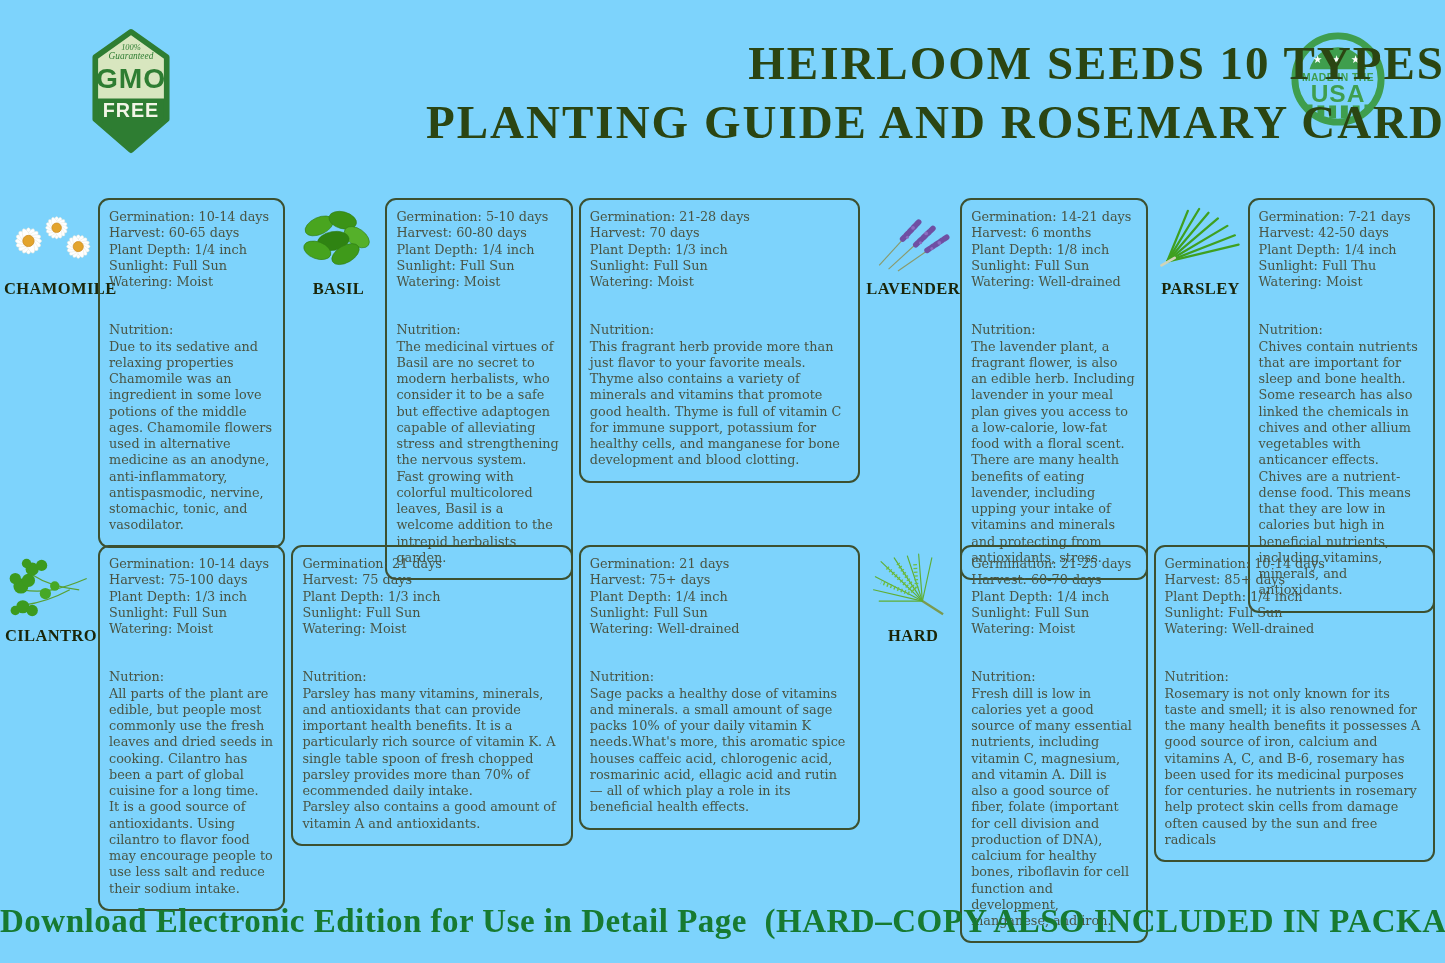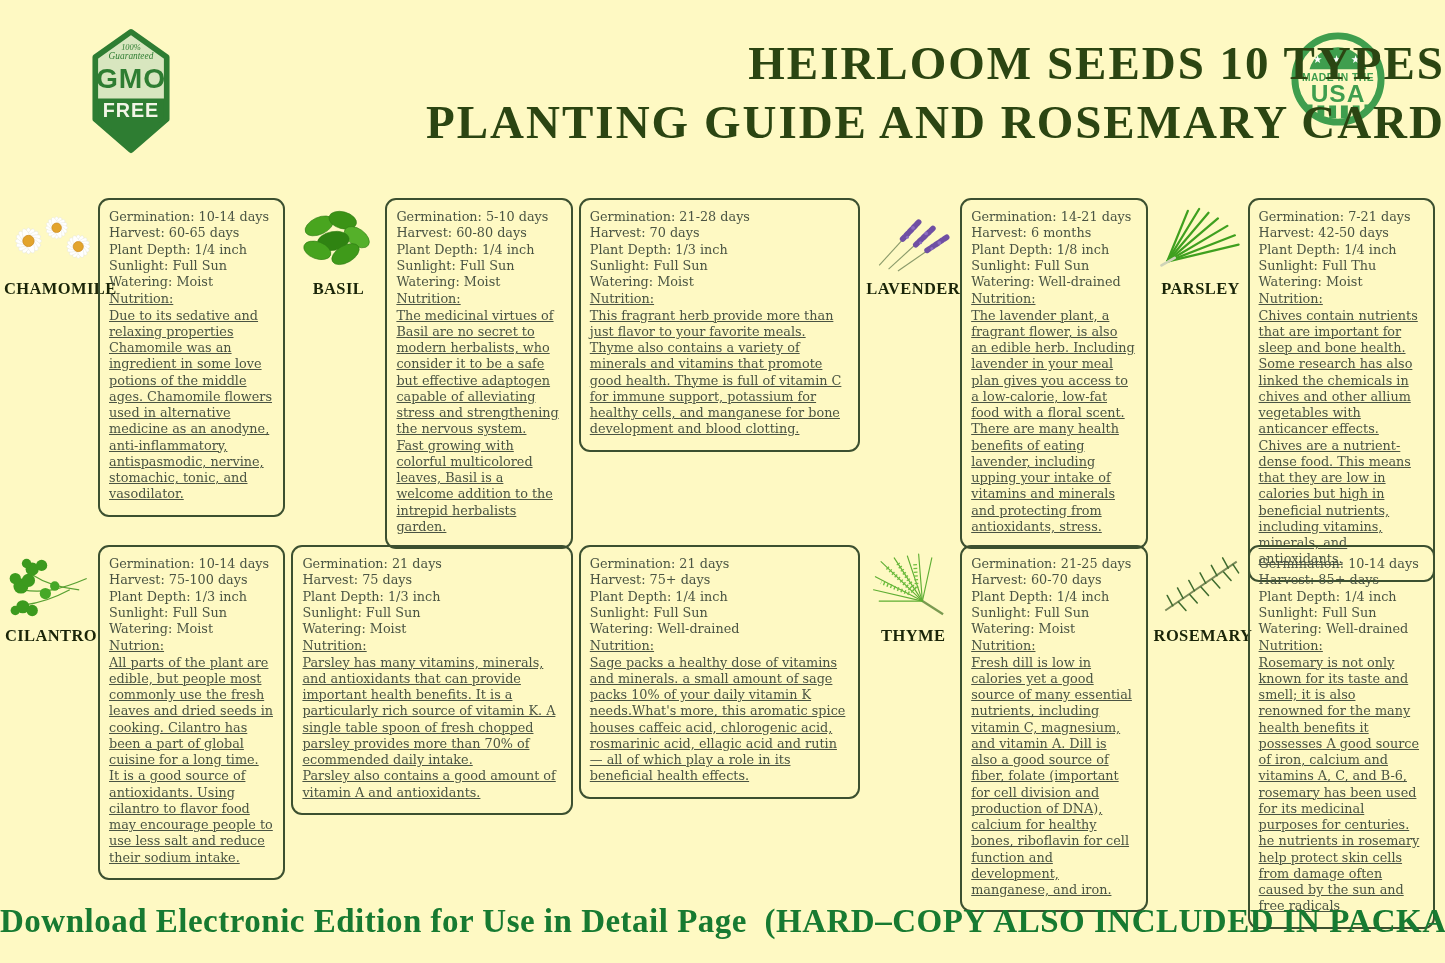--- a/index.html
+++ b/index.html
@@ -1,18 +1,18 @@
 <!DOCTYPE html>
 <html><head>
 <meta charset="utf-8">
 <style>
   html,body { margin:0; padding:0; }
   .page {
     position:relative; width:1445px; height:963px;
-    background:#fef9c3; overflow:hidden;
+    background:#7dd3fc; overflow:hidden;
     font-family:"DejaVu Serif", serif;
   }
   .title {
     position:absolute; top:34px; left:0; right:0;
     text-align:right; color:#2b4512;
     font-family:"Liberation Serif", serif; font-weight:700;
     font-size:47px; line-height:1.25; letter-spacing:2px;
   }
   .badge { position:absolute; }
   .badge-gmo { left:84px; top:28px; }
@@ -27,21 +27,21 @@
     font-family:"Liberation Serif", serif; font-weight:700;
     font-size:16.5px; letter-spacing:0.4px; color:#1a2508;
     margin-top:3px; white-space:nowrap;
   }
   .box {
     flex:1; border:2px solid #3c5030; border-radius:11px;
     padding:9px 9px 12px 9px; margin-right:6px;
     color:#4a5443; font-size:12.8px; line-height:1.27;
   }
   .details, .nutrition { white-space:pre-line; }
-  .nutrition { margin-top:1px;text-decoration:underline; }
+  .nutrition { margin-top:32px; }
   .footer {
     position:absolute; top:903px; left:0; right:0; text-align:center;
     font-family:"Liberation Serif", serif; font-weight:700;
     font-size:33px; color:#177a31; white-space:pre; letter-spacing:0.5px;
   }
 </style>
 </head>
 <body>
 
 <div class="page">
@@ -296,54 +296,34 @@
             <path d="M60 52 L56 2"></path>
               <path d="M60 52 L70 6"></path>
           </g>
           <g stroke="#6fbf3f" stroke-width="4" stroke-dasharray="1.5 2.5" fill="none">
             <path d="M50 42 L22 16"></path>
               <path d="M52 40 L34 12"></path>
               <path d="M46 44 L16 32"></path>
               <path d="M54 38 L52 10"></path>
           </g>
         </svg>
-        <div class="herb-name">THYME</div>
+        <div class="herb-name">HARD</div>
       </div>
       <div class="box">
         <div class="details">Germination: 21-25 days
 Harvest: 60-70 days
 Plant Depth: 1/4 inch
 Sunlight: Full Sun
 Watering: Moist</div>
         <div class="nutrition">Nutrition:
 Fresh dill is low in calories yet a good source of many essential nutrients, including vitamin C, magnesium, and vitamin A. Dill is also a good source of fiber, folate (important for cell division and production of DNA), calcium for healthy bones, riboflavin for cell function and development, manganese, and iron.</div>
       </div>
     </div>
 
     <div class="unit">
-      <div class="imgcol">
-        <svg class="herb-img" viewBox="0 0 100 74">
-          <path d="M12 62 L88 10" stroke="#7a8a5a" stroke-width="2" fill="none"></path>
-          <g stroke="#3e6b2e" stroke-width="1.6" stroke-linecap="round">
-            <path d="M20 57 L14 46"></path>
-              <path d="M26 53 L34 62"></path>
-              <path d="M31 49 L25 38"></path>
-            <path d="M38 45 L46 54"></path>
-              <path d="M43 41 L37 30"></path>
-              <path d="M50 37 L58 46"></path>
-            <path d="M55 33 L49 22"></path>
-              <path d="M62 29 L70 38"></path>
-              <path d="M67 25 L61 14"></path>
-            <path d="M74 21 L82 30"></path>
-              <path d="M79 17 L73 6"></path>
-              <path d="M84 13 L90 22"></path>
-          </g>
-        </svg>
-        <div class="herb-name">ROSEMARY</div>
-      </div>
       <div class="box">
         <div class="details">Germination: 10-14 days
 Harvest: 85+ days
 Plant Depth: 1/4 inch
 Sunlight: Full Sun
 Watering: Well-drained</div>
         <div class="nutrition">Nutrition:
 Rosemary is not only known for its taste and smell; it is also renowned for the many health benefits it possesses A good source of iron, calcium and vitamins A, C, and B-6, rosemary has been used for its medicinal purposes for centuries. he nutrients in rosemary help protect skin cells from damage often caused by the sun and free radicals</div>
       </div>
     </div>

